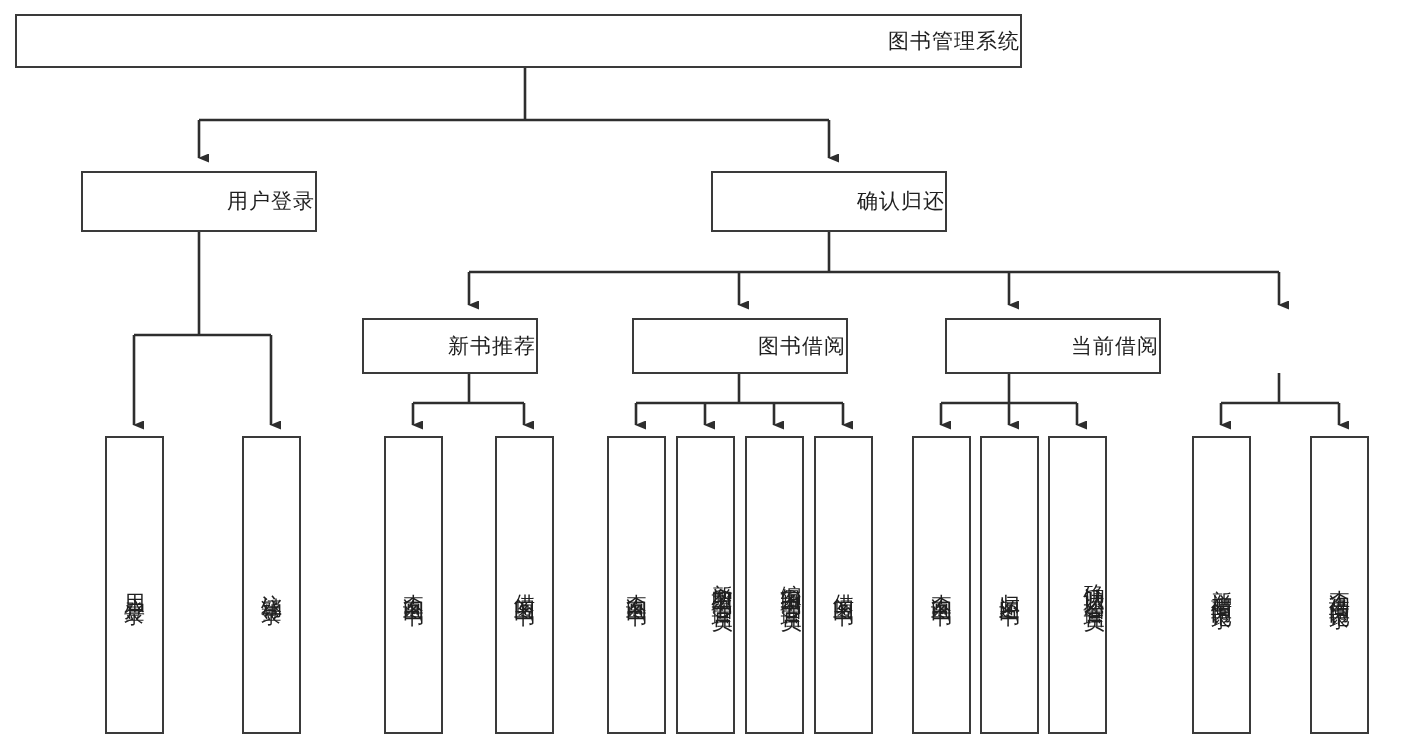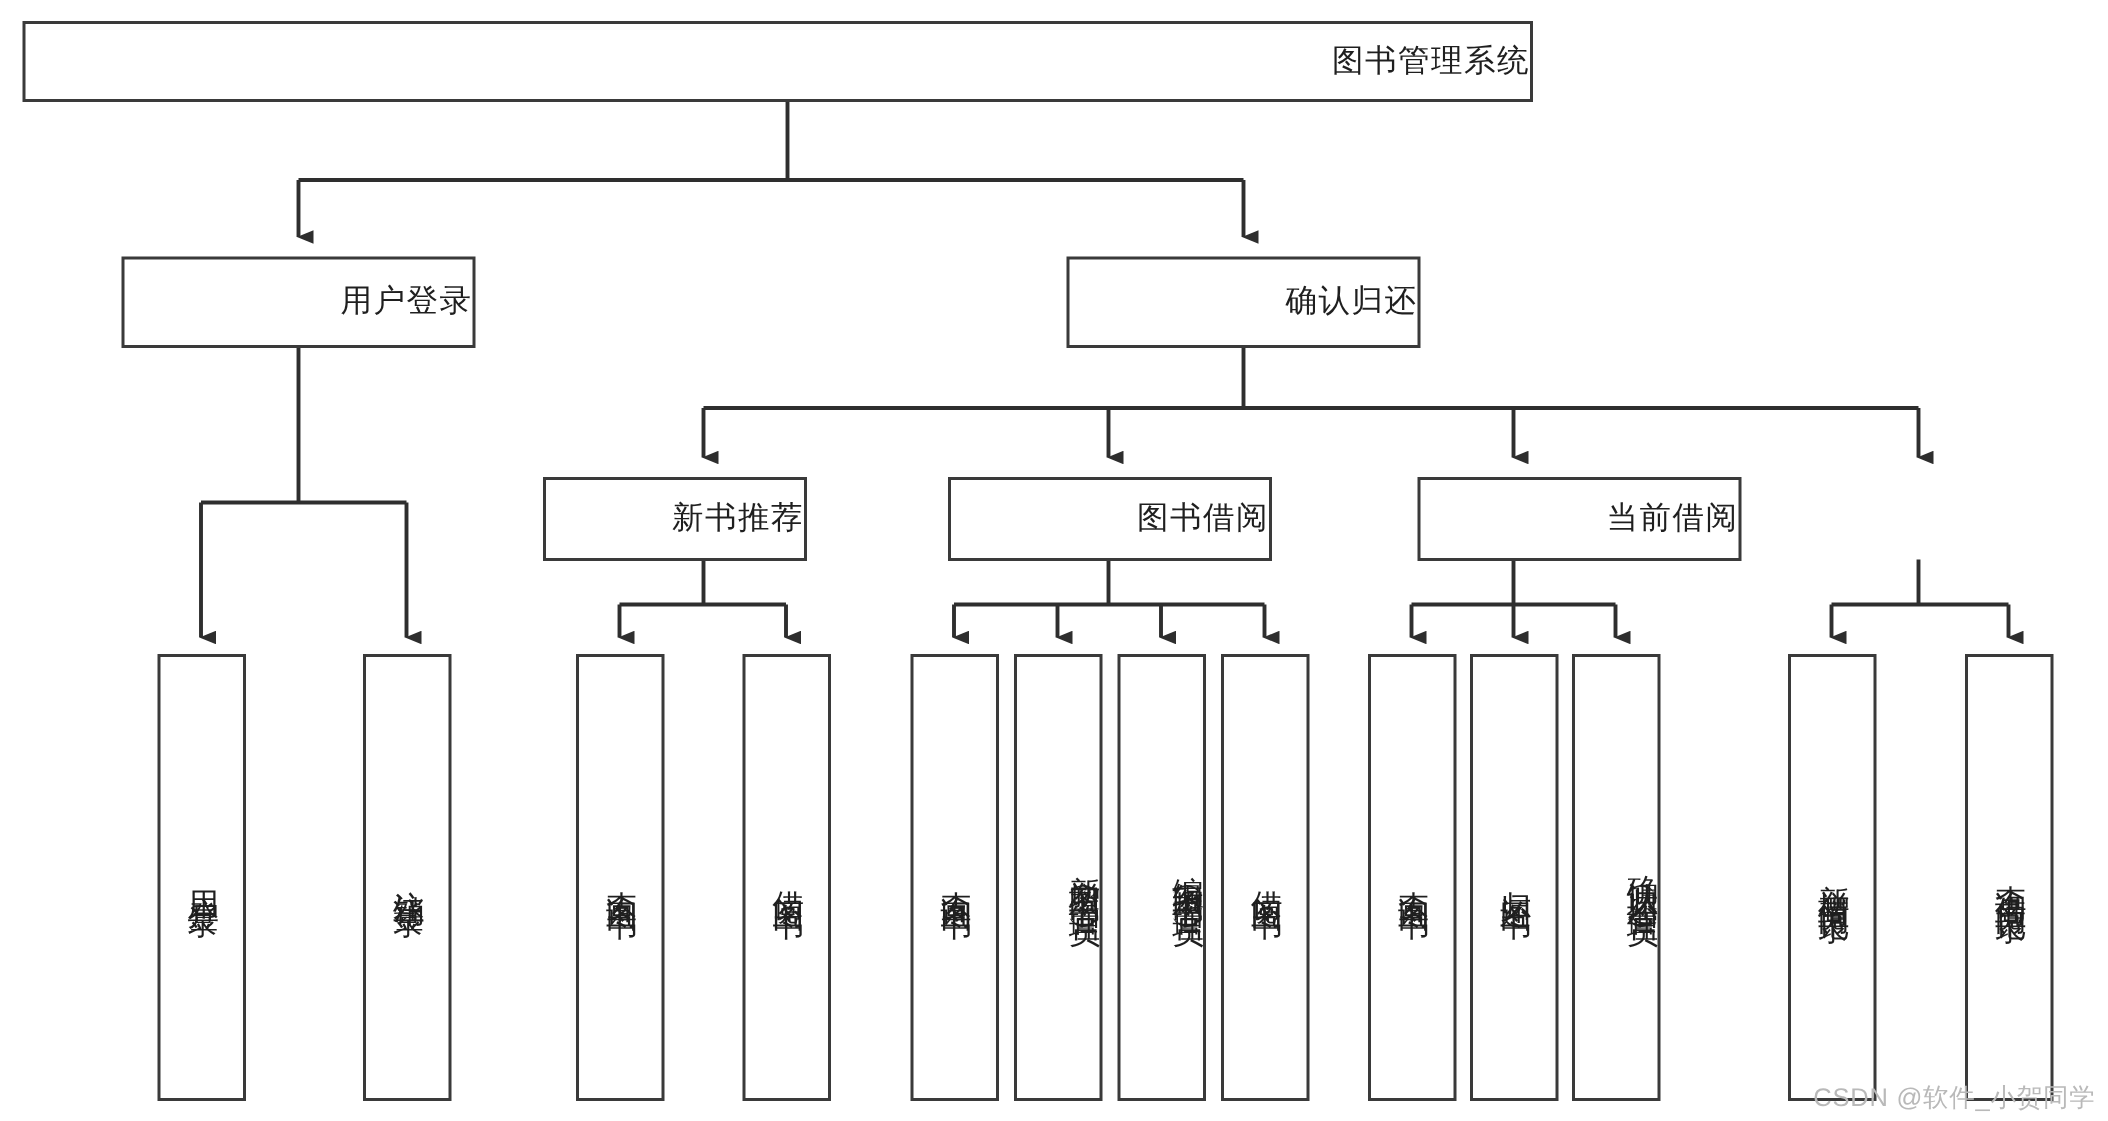--- a/index.html
+++ b/index.html
@@ -183,15 +183,14 @@
     <span class="node-label">确认归还（管理员）</span>
   </div>
 
   <div class="node-box vert centered" style="left:1192px; top:436px; width:59px; height:298px;">
     <span class="node-label">新增借阅记录</span>
   </div>
   <div class="node-box vert centered" style="left:1310px; top:436px; width:59px; height:298px;">
     <span class="node-label">查询借阅记录</span>
   </div>
 
-  <div id="watermark">CSDN @软件_小贺同学</div>
 
 </div>
 
 </body></html>

